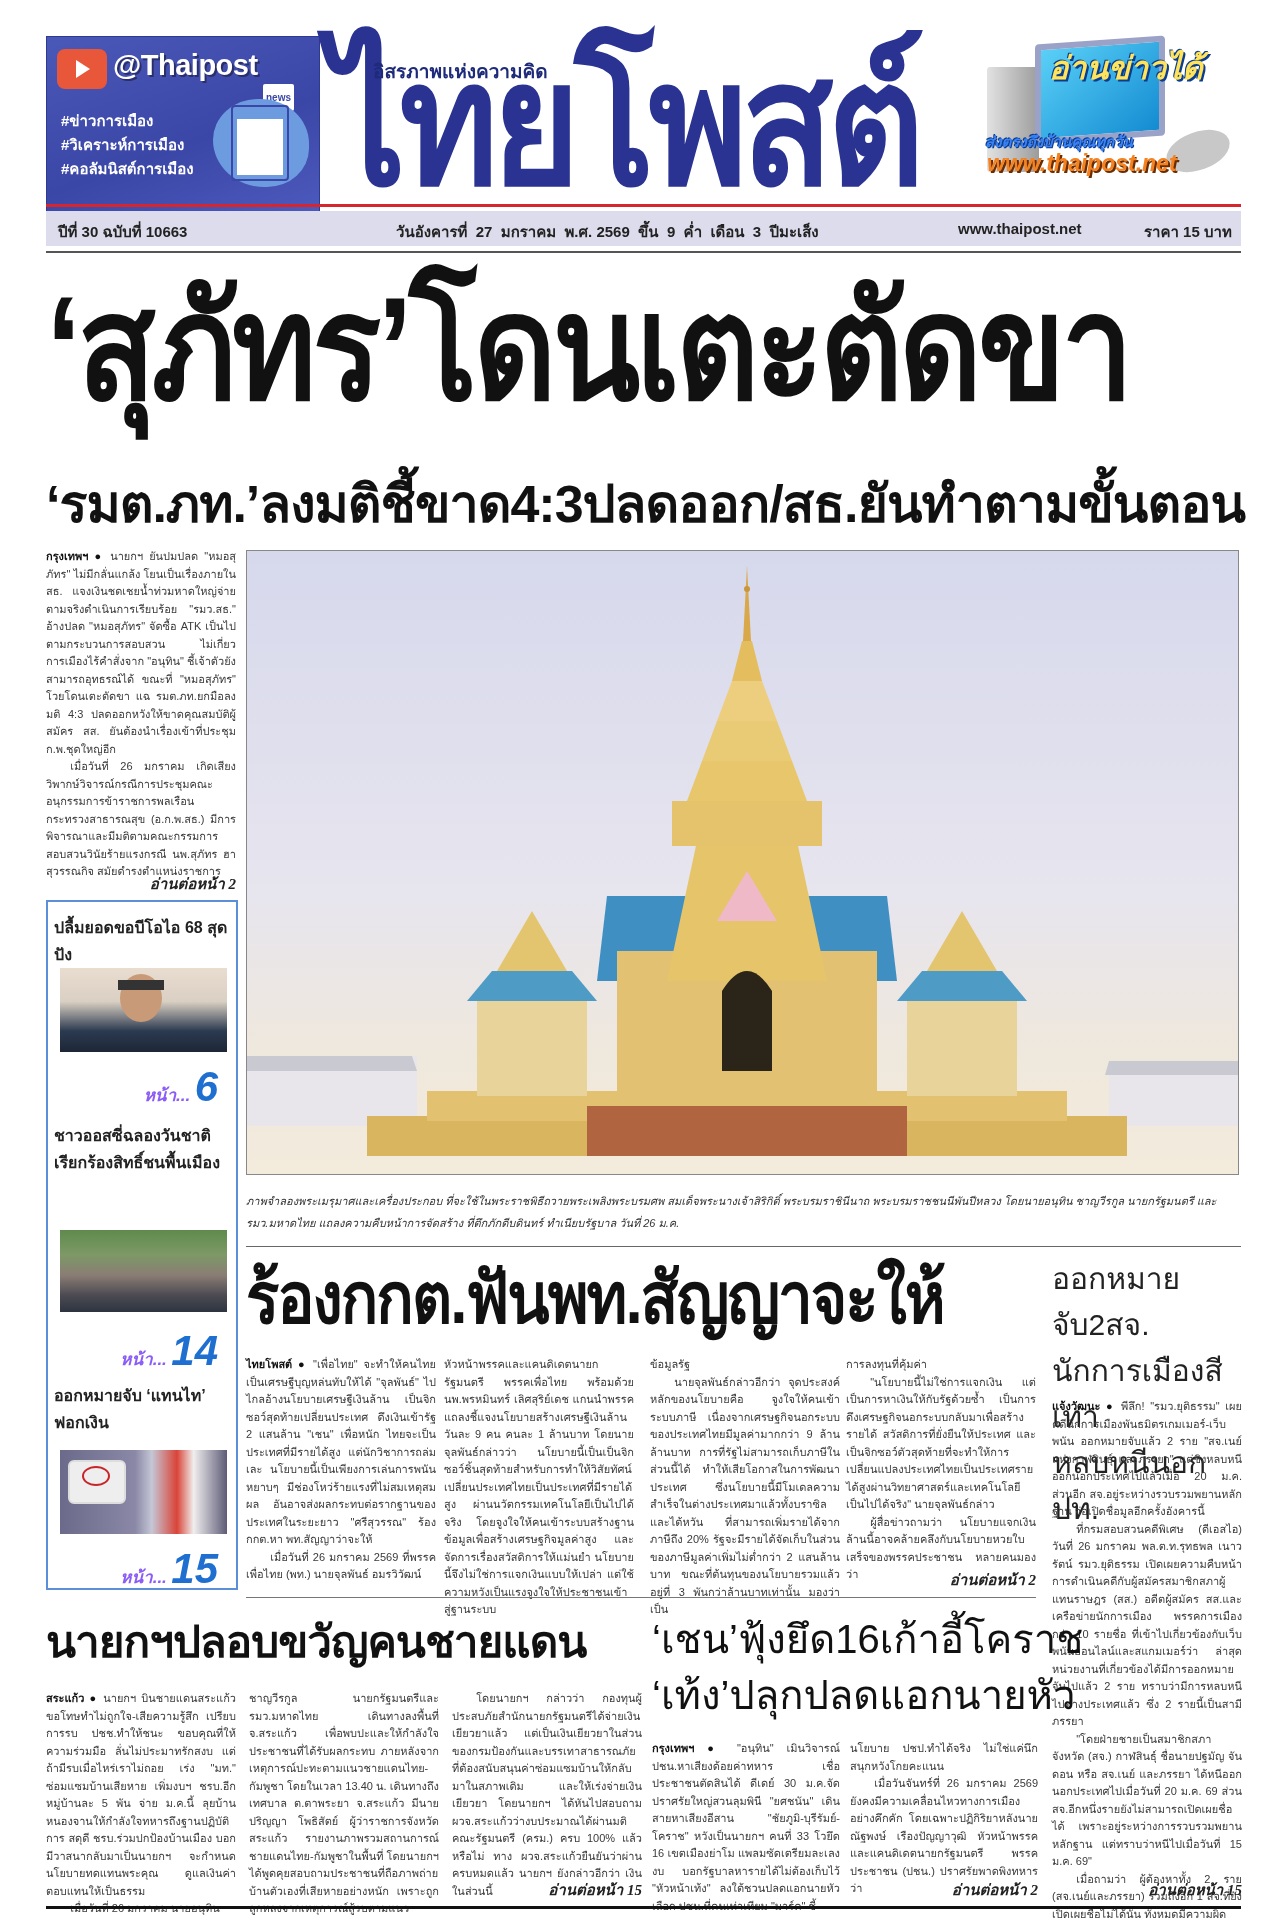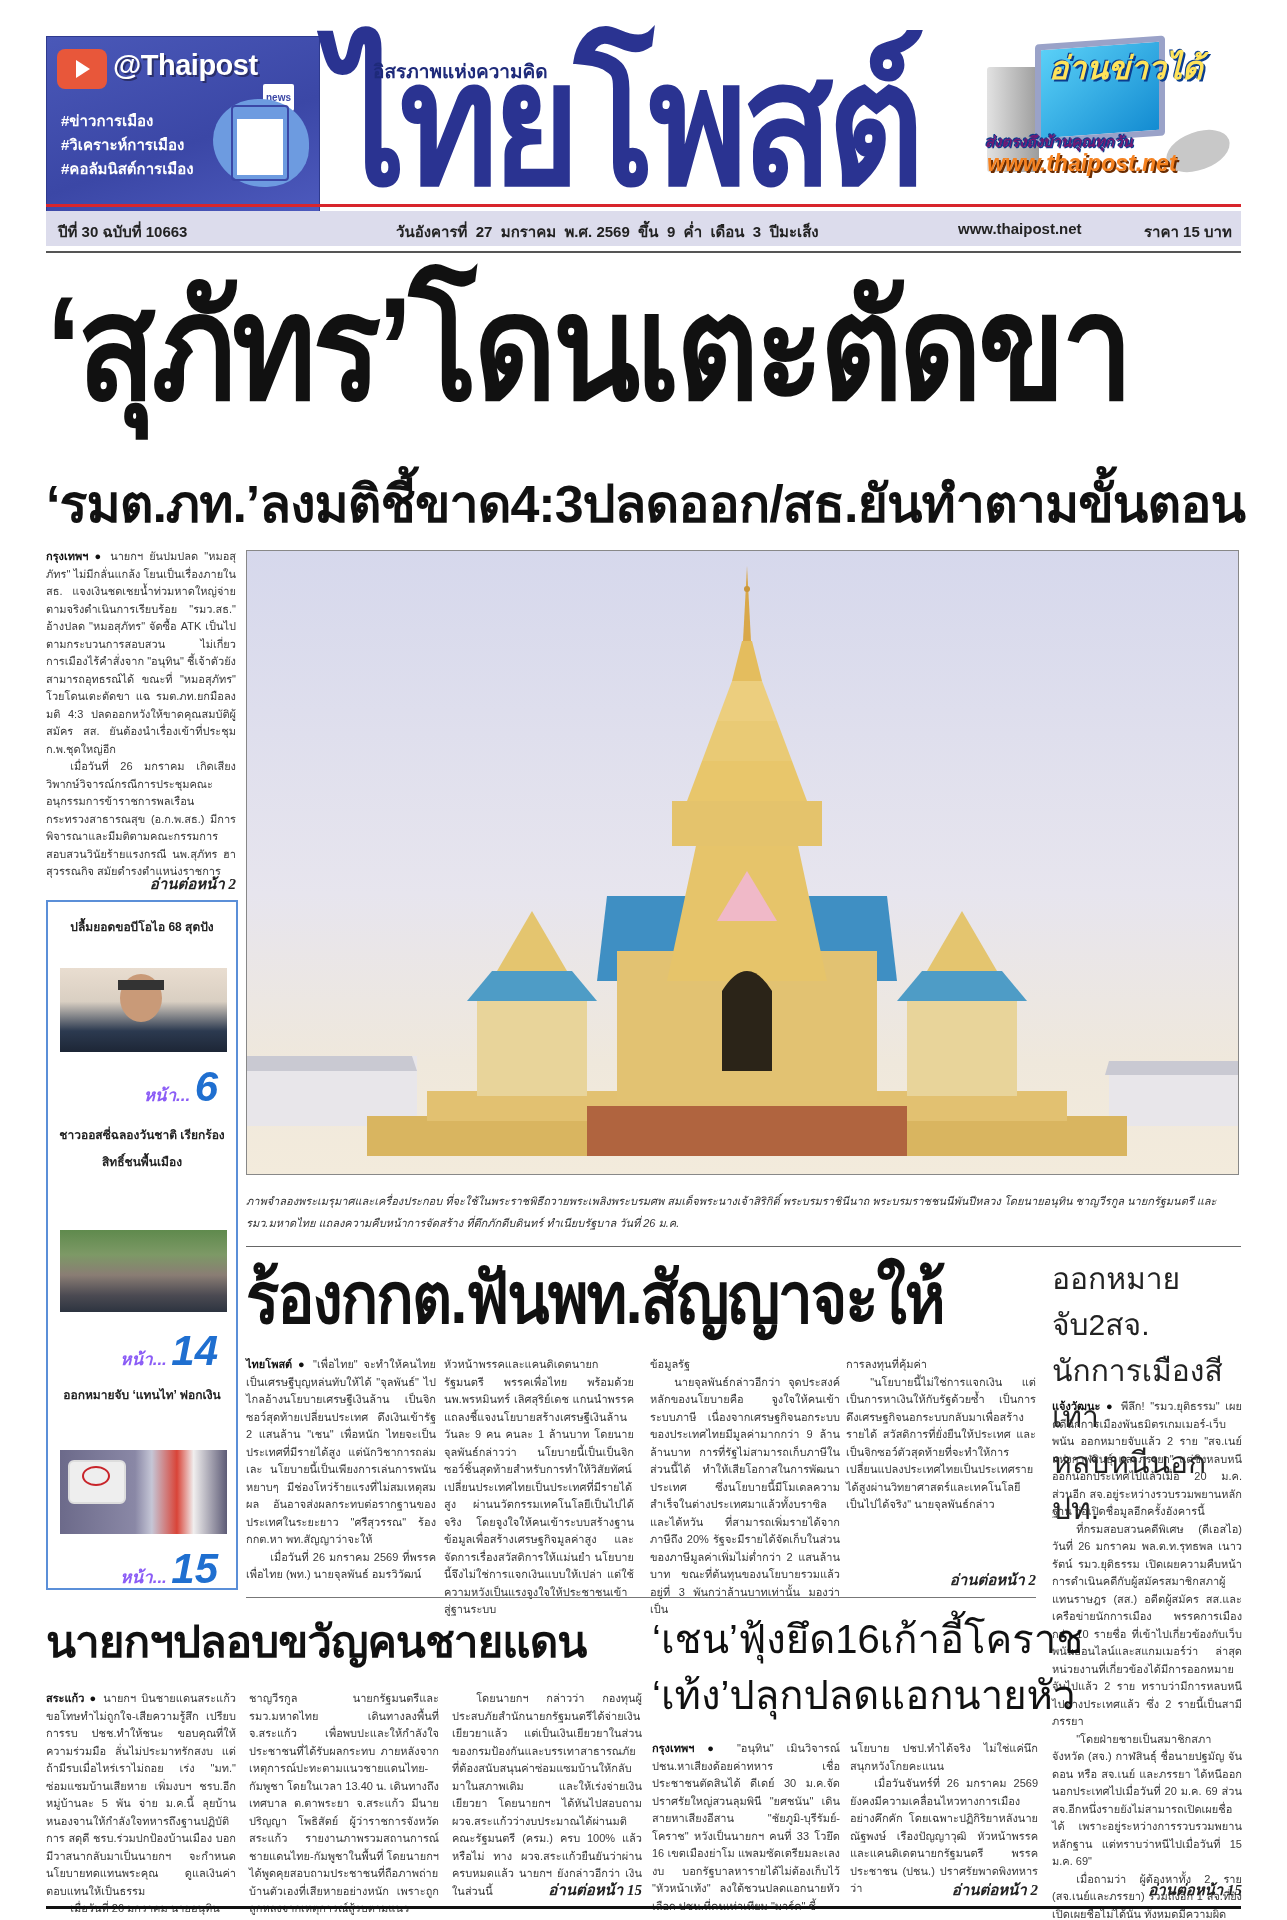--- a/index.html
+++ b/index.html
@@ -19,21 +19,21 @@
         background-image: repeating-linear-gradient(90deg,#333 0 2px,#fff 2px 4px), repeating-linear-gradient(0deg,#fff 0 3px,transparent 3px 5px); background-blend-mode: lighten; background-clip: content-box; padding: 12px 4px 4px; }
 
   .slogan { left: 373px; top: 56px; font-size: 19px; color: #1e2a7a; font-weight: bold; }
   .logo { left: 330px; top: 30px; width: 640px; height: 165px; font-size: 150px; font-weight: bold; color: #2a3391; line-height: 165px; letter-spacing: -6px; font-family: "Liberation Sans", sans-serif; transform: scaleY(1.15); transform-origin: top left; }
 
   .promo { left: 985px; top: 32px; width: 255px; height: 160px; }
   .monitor { left: 50px; top: 8px; width: 130px; height: 100px; background: linear-gradient(140deg,#5ad0f7,#138bd1); border: 6px solid #9aa2c8; border-radius: 4px; transform: skewY(-4deg); }
   .tower { left: 2px; top: 35px; width: 52px; height: 105px; background: linear-gradient(90deg,#e2e2e2,#9c9c9c); border-radius: 3px; }
   .mouse { left: 180px; top: 100px; width: 66px; height: 38px; background: #c8c8c8; border-radius: 50%; transform: rotate(-20deg); }
   .promo-title { left: 64px; top: 10px; font-size: 32px; font-weight: bold; font-style: italic; color: #ffe35a; text-shadow: 2px 2px 0 #0a3d8f, -1px -1px 0 #0a3d8f; }
-  .promo-sub { left: 0px; top: 98px; font-size: 15px; font-weight: bold; font-style: italic; color: #701a75; text-shadow: 1px 1px 0 #0a3d8f, -1px -1px 0 #0a3d8f; }
+  .promo-sub { left: 0px; top: 98px; font-size: 15px; font-weight: bold; font-style: italic; color: #3b82f6; text-shadow: 1px 1px 0 #0a3d8f, -1px -1px 0 #0a3d8f; }
   .promo-url { left: 2px; top: 118px; font-size: 23px; font-weight: bold; font-style: italic; color: #f58220; text-shadow: 2px 2px 0 #6b2c00; }
 
   .red-rule { left: 46px; top: 204px; width: 1195px; height: 3px; background: #d8252c; }
   .info-bar { left: 46px; top: 211px; width: 1195px; height: 35px; background: #dcdcec; display: flex; align-items: center; font-size: 15px; font-weight: bold; color: #222; font-family: "Liberation Sans", sans-serif; }
   .info-bar span { position: absolute; top: 9px; }
   .top-rule { left: 46px; top: 251px; width: 1195px; height: 2px; background: #555; }
 
   
   .headline { left: 46px; top: 262px; width: 1200px; font-size: 128px; font-weight: bold; color: #111; line-height: 150px; letter-spacing: -4px; white-space: nowrap; transform: scaleY(1.15); transform-origin: top left; }
   .subhead { left: 46px; top: 474px; width: 1200px; font-size: 52px; color: #111; line-height: 60px; white-space: nowrap; letter-spacing: -1px; }
@@ -42,21 +42,21 @@
   .bodytext { font-size: 11px; line-height: 17.5px; color: #3a3a3a; text-align: justify; }
   .bodytext b { color: #111; }
   .indent { text-indent: 2.2em; }
   .readmore { font-size: 15px; font-weight: bold; font-style: italic; color: #222; text-align: right; font-family: Liberation Serif, serif; }
 
   .lead-col { left: 46px; top: 548px; width: 190px; }
   .lead-cont { left: 46px; top: 868px; width: 190px; }
 
   
   .side-box { left: 46px; top: 900px; width: 192px; height: 690px; border: 2px solid #5b8fd8; }
-  .side-title { position: absolute; left: 6px; width: 176px; text-align: center; font-size: 12px; font-weight: bold; line-height: 27px; color: #222; }
+  .side-title { position: absolute; left: 6px; width: 176px; text-align: left; font-size: 16px; font-weight: bold; line-height: 27px; color: #222; }
   .side-photo { position: absolute; left: 12px; width: 167px; }
   .side-page { position: absolute; right: 18px; font-weight: bold; font-style: italic; }
   .side-page .lbl { color: #8b5cf6; font-size: 17px; }
   .side-page .num { color: #1f6fd0; font-size: 42px; line-height: 42px; }
 
   
   .photo { left: 246px; top: 550px; width: 993px; height: 625px; border: 1px solid #888; background: linear-gradient(180deg,#d6d8ec 0%,#e7e5ee 55%,#efe8dc 82%,#f3ebdc 100%); overflow: hidden; }
   .caption { left: 246px; top: 1190px; width: 995px; font-size: 11px; font-style: italic; line-height: 22px; color: #333; }
   .rule-mid { left: 246px; top: 1246px; width: 995px; height: 1px; background: #666; }
 
@@ -186,20 +186,21 @@
   <p class="indent">เมื่อวันที่ 26 มกราคม 2569 ที่พรรคเพื่อไทย (พท.) นายจุลพันธ์ อมรวิวัฒน์</p>
 </div>
 <div class="abs bodytext col2" style="left:444px; top:1356px;">หัวหน้าพรรคและแคนดิเดตนายกรัฐมนตรี พรรคเพื่อไทย พร้อมด้วย นพ.พรหมินทร์ เลิศสุริย์เดช แกนนำพรรค แถลงชี้แจงนโยบายสร้างเศรษฐีเงินล้าน วันละ 9 คน คนละ 1 ล้านบาท โดยนายจุลพันธ์กล่าวว่า นโยบายนี้เป็นเป็นจิกซอว์ชิ้นสุดท้ายสำหรับการทำให้วิสัยทัศน์เปลี่ยนประเทศไทยเป็นประเทศที่มีรายได้สูง ผ่านนวัตกรรมเทคโนโลยีเป็นไปได้จริง โดยจูงใจให้คนเข้าระบบสร้างฐานข้อมูลเพื่อสร้างเศรษฐกิจมูลค่าสูง และจัดการเรื่องสวัสดิการให้แม่นยำ นโยบายนี้จึงไม่ใช่การแจกเงินแบบให้เปล่า แต่ใช้ความหวังเป็นแรงจูงใจให้ประชาชนเข้าสู่ฐานระบบ</div>
 <div class="abs bodytext col2" style="left:650px; top:1356px;">
   <p>ข้อมูลรัฐ</p>
   <p class="indent">นายจุลพันธ์กล่าวอีกว่า จุดประสงค์หลักของนโยบายคือ จูงใจให้คนเข้าระบบภาษี เนื่องจากเศรษฐกิจนอกระบบของประเทศไทยมีมูลค่ามากกว่า 9 ล้านล้านบาท การที่รัฐไม่สามารถเก็บภาษีในส่วนนี้ได้ ทำให้เสียโอกาสในการพัฒนาประเทศ ซึ่งนโยบายนี้มีโมเดลความสำเร็จในต่างประเทศมาแล้วทั้งบราซิลและไต้หวัน ที่สามารถเพิ่มรายได้จากภาษีถึง 20% รัฐจะมีรายได้จัดเก็บในส่วนของภาษีมูลค่าเพิ่มไม่ต่ำกว่า 2 แสนล้านบาท ขณะที่ต้นทุนของนโยบายรวมแล้วอยู่ที่ 3 พันกว่าล้านบาทเท่านั้น มองว่าเป็น</p>
 </div>
 <div class="abs bodytext col2" style="left:846px; top:1356px;">
   <p>การลงทุนที่คุ้มค่า</p>
   <p class="indent">"นโยบายนี้ไม่ใช่การแจกเงิน แต่เป็นการหาเงินให้กับรัฐด้วยซ้ำ เป็นการดึงเศรษฐกิจนอกระบบกลับมาเพื่อสร้างรายได้ สวัสดิการที่ยั่งยืนให้ประเทศ และเป็นจิกซอว์ตัวสุดท้ายที่จะทำให้การเปลี่ยนแปลงประเทศไทยเป็นประเทศรายได้สูงผ่านวิทยาศาสตร์และเทคโนโลยีเป็นไปได้จริง" นายจุลพันธ์กล่าว</p>
+  <p class="indent">ผู้สื่อข่าวถามว่า นโยบายแจกเงินล้านนี้อาจคล้ายคลึงกับนโยบายหวยใบเสร็จของพรรคประชาชน หลายคนมองว่า</p>
 </div>
 <div class="abs readmore" style="left:846px; top:1568px; width:190px;">อ่านต่อหน้า 2</div>
 <div class="abs rule2"></div>
 
 <div class="abs right-head">
   <div>ออกหมายจับ2สจ.</div>
   <div>นักการเมืองสีเทา</div>
   <div>หลบหนีนอกปท.</div>
 </div>
 <div class="abs bodytext" style="left:1052px; top:1398px; width:190px;">

